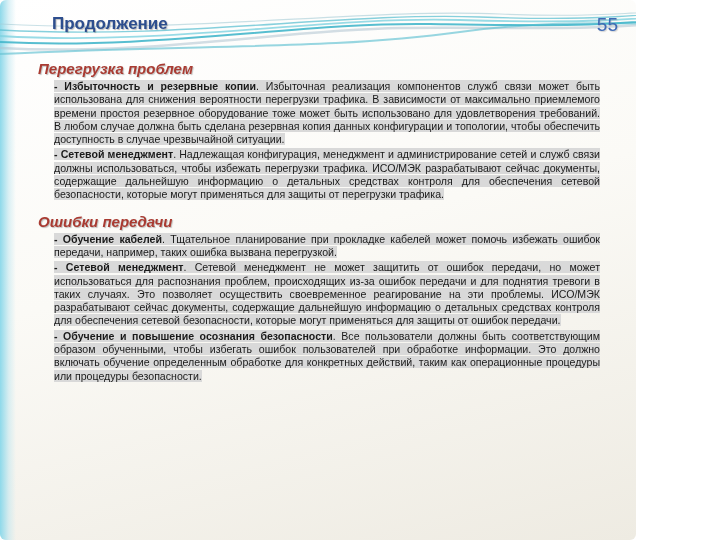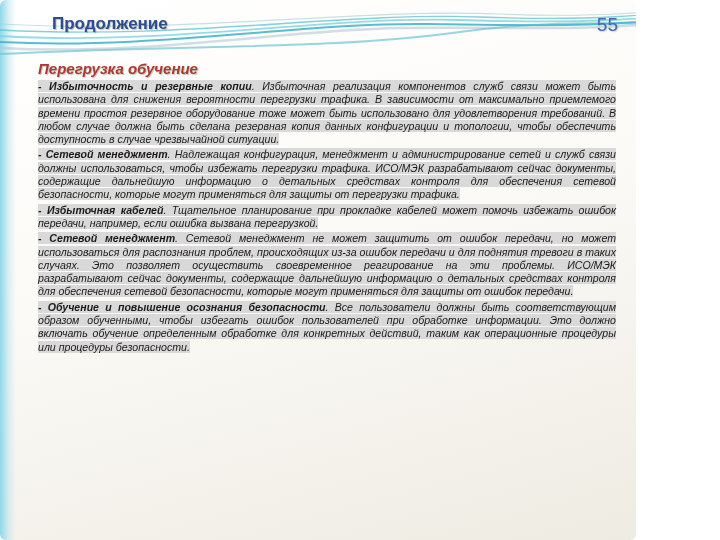--- a/index.html
+++ b/index.html
@@ -31,22 +31,22 @@
     text-shadow: 1px 1px 1px rgba(150,150,150,0.4);
     margin-left: 40px;
   }
   .content { position: absolute; top: 60px; left: 38px; right: 20px; }
   .sec-heading {
     margin: 11px 0 3px; font-size: 15px; font-weight: bold; font-style: italic;
     color: #a93b32; text-shadow: 1px 1px 1px rgba(120,120,120,0.45);
   }
   .content section:first-of-type .sec-heading { margin-top: 0; }
   .body {
-    margin: 0 0 2px; font-size: 10.6px; line-height: 13.3px;
-    color: #1a1a1a; text-align: justify; font-style: italic;
+    margin: 0 16px 2px; font-size: 10.6px; line-height: 13.3px;
+    color: #1a1a1a; text-align: justify;
   }
   .hl { background: #d9d9d9; }
   .body b { font-weight: bold; }
 </style>
 </head>
 <body>
 
 <div class="slide">
 
   <div class="left-stripe"></div>
@@ -61,27 +61,28 @@
   </svg>
 
   <div class="header">
     <h1 class="title">Продолжение</h1>
     <div class="page-num">55</div>
   </div>
 
   <div class="content">
 
     <section>
-      <h2 class="sec-heading">Перегрузка обучение</h2>
+      <h2 class="sec-heading">Перегрузка проблем</h2>
       <p class="body"><span class="hl"><b>- Избыточность и резервные копии</b><span>. Избыточная реализация компонентов служб связи может быть использована для снижения вероятности перегрузки трафика. В зависимости от максимально приемлемого времени простоя резервное оборудование тоже может быть использовано для удовлетворения требований. В любом случае должна быть сделана резервная копия данных конфигурации и топологии, чтобы обеспечить доступность в случае чрезвычайной ситуации.</span></span></p>
       <p class="body"><span class="hl"><b>- Сетевой менеджмент</b><span>. Надлежащая конфигурация, менеджмент и администрирование сетей и служб связи должны использоваться, чтобы избежать перегрузки трафика. ИСО/МЭК разрабатывают сейчас документы, содержащие дальнейшую информацию о детальных средствах контроля для обеспечения сетевой безопасности, которые могут применяться для защиты от перегрузки трафика.</span></span></p>
     </section>
 
     <section>
-      <p class="body"><span class="hl"><b>- Избыточная кабелей</b><span>. Тщательное планирование при прокладке кабелей может помочь избежать ошибок передачи, например, если ошибка вызвана перегрузкой.</span></span></p>
+      <h2 class="sec-heading">Ошибки передачи</h2>
+      <p class="body"><span class="hl"><b>- Обучение кабелей</b><span>. Тщательное планирование при прокладке кабелей может помочь избежать ошибок передачи, например, таких ошибка вызвана перегрузкой.</span></span></p>
       <p class="body"><span class="hl"><b>- Сетевой менеджмент</b><span>. Сетевой менеджмент не может защитить от ошибок передачи, но может использоваться для распознания проблем, происходящих из-за ошибок передачи и для поднятия тревоги в таких случаях. Это позволяет осуществить своевременное реагирование на эти проблемы. ИСО/МЭК разрабатывают сейчас документы, содержащие дальнейшую информацию о детальных средствах контроля для обеспечения сетевой безопасности, которые могут применяться для защиты от ошибок передачи.</span></span></p>
     </section>
 
     <section>
       <p class="body"><span class="hl"><b>- Обучение и повышение осознания безопасности</b><span>. Все пользователи должны быть соответствующим образом обученными, чтобы избегать ошибок пользователей при обработке информации. Это должно включать обучение определенным обработке для конкретных действий, таким как операционные процедуры или процедуры безопасности.</span></span></p>
     </section>
 
   </div>
 </div>
 

